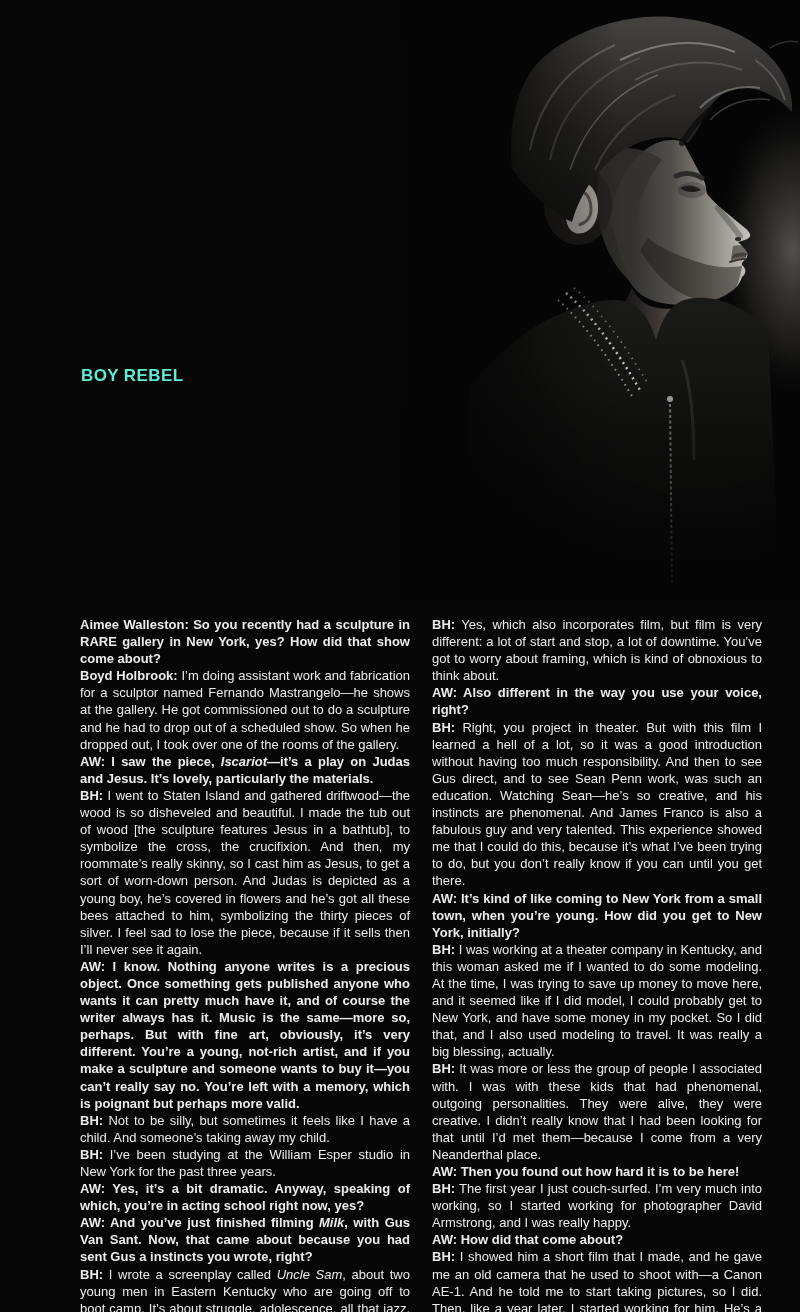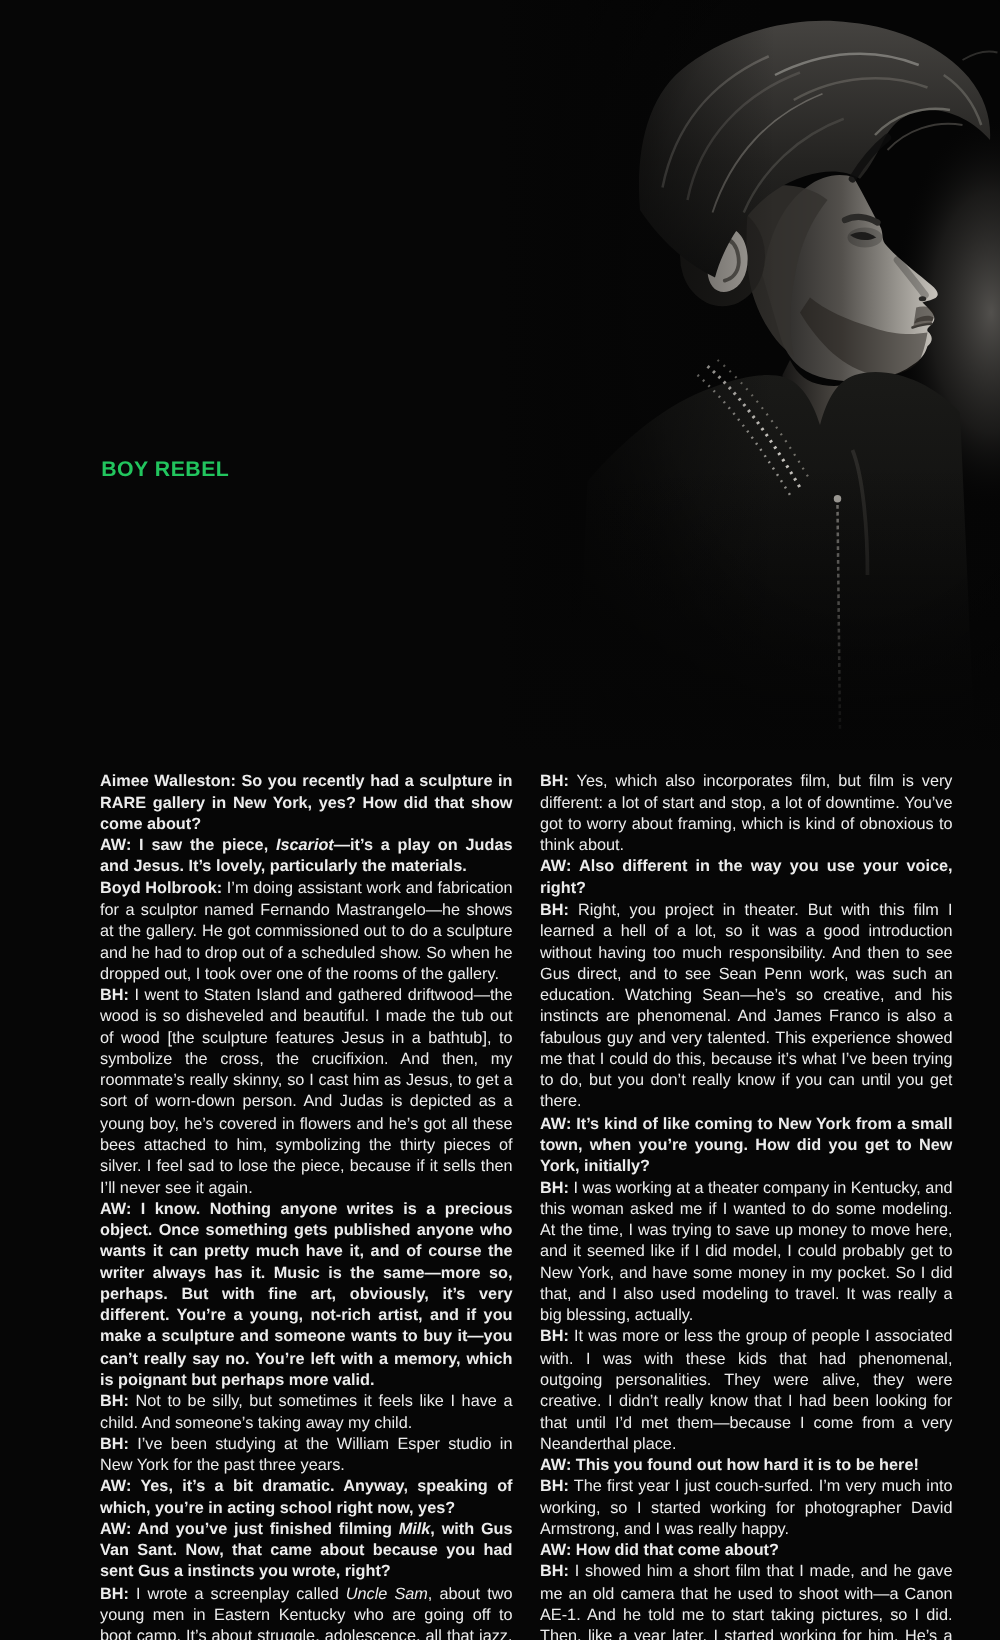--- a/index.html
+++ b/index.html
@@ -139,42 +139,42 @@
           <path d="M270,404 L272,585" stroke="#8f8d88" stroke-width="2" stroke-dasharray="3 2.5" opacity="0.85" fill="none"></path>
         </g>
       </g>
 
       <rect x="0" y="0" width="400" height="600" fill="url(#vigGrad)"></rect>
       <rect x="0" y="0" width="400" height="600" fill="url(#leftFade)"></rect>
       <rect x="0" y="0" width="400" height="600" fill="url(#botFade)"></rect>
     </svg>
   </div>
 
-  <div class="headline" style="color: #22c55e;">BOY REBEL</div>
+  <div class="headline" style="color: #5eead4;">BOY REBEL</div>
 
   <div class="columns">
     <div class="col" id="col-left">
         <p class="para"><span class="seg-bold">Aimee Walleston: So you recently had a sculpture in RARE gallery in New York, yes? How did that show come about?</span></p>
+        <p class="para"><span class="seg-bold">Boyd Holbrook:</span><span class="seg-regular"> I’m doing assistant work and fabrication for a sculptor named Fernando Mastrangelo—he shows at the gallery. He got commissioned out to do a sculpture and he had to drop out of a scheduled show. So when he dropped out, I took over one of the rooms of the gallery.</span></p>
         <p class="para"><span class="seg-bold">AW: I saw the piece, </span><span class="seg-bold-italic">Iscariot</span><span class="seg-bold">—it’s a play on Judas and Jesus. It’s lovely, particularly the materials.</span></p>
-        <p class="para"><span class="seg-bold">Boyd Holbrook:</span><span class="seg-regular"> I’m doing assistant work and fabrication for a sculptor named Fernando Mastrangelo—he shows at the gallery. He got commissioned out to do a sculpture and he had to drop out of a scheduled show. So when he dropped out, I took over one of the rooms of the gallery.</span></p>
         <p class="para"><span class="seg-bold">BH:</span><span class="seg-regular"> I went to Staten Island and gathered driftwood—the wood is so disheveled and beautiful. I made the tub out of wood [the sculpture features Jesus in a bathtub], to symbolize the cross, the crucifixion. And then, my roommate’s really skinny, so I cast him as Jesus, to get a sort of worn-down person. And Judas is depicted as a young boy, he’s covered in flowers and he’s got all these bees attached to him, symbolizing the thirty pieces of silver. I feel sad to lose the piece, because if it sells then I’ll never see it again.</span></p>
         <p class="para"><span class="seg-bold">AW: I know. Nothing anyone writes is a precious object. Once something gets published anyone who wants it can pretty much have it, and of course the writer always has it. Music is the same—more so, perhaps. But with fine art, obviously, it’s very different. You’re a young, not-rich artist, and if you make a sculpture and someone wants to buy it—you can’t really say no. You’re left with a memory, which is poignant but perhaps more valid.</span></p>
         <p class="para"><span class="seg-bold">BH:</span><span class="seg-regular"> Not to be silly, but sometimes it feels like I have a child. And someone’s taking away my child.</span></p>
         <p class="para"><span class="seg-bold">BH:</span><span class="seg-regular"> I’ve been studying at the William Esper studio in New York for the past three years.</span></p>
         <p class="para"><span class="seg-bold">AW: Yes, it’s a bit dramatic. Anyway, speaking of which, you’re in acting school right now, yes?</span></p>
         <p class="para"><span class="seg-bold">AW: And you’ve just finished filming </span><span class="seg-bold-italic">Milk</span><span class="seg-bold">, with Gus Van Sant. Now, that came about because you had sent Gus a instincts you wrote, right?</span></p>
         <p class="para"><span class="seg-bold">BH:</span><span class="seg-regular"> I wrote a screenplay called </span><span class="seg-italic">Uncle Sam</span><span class="seg-regular">, about two young men in Eastern Kentucky who are going off to boot camp. It’s about struggle, adolescence, all that jazz. I gave the screenplay to Gus, and he asked me to audition for </span><span class="seg-italic">Milk</span><span class="seg-regular">. And I ended up getting a small part, but it was such a huge experience, learning-wise, and I think it was the perfect way to be introduced to that form of acting. It’s different from what I’ve trained to do.</span></p>
       </div>
     <div class="col" id="col-right">
         <p class="para"><span class="seg-bold">BH:</span><span class="seg-regular"> Yes, which also incorporates film, but film is very different: a lot of start and stop, a lot of downtime. You’ve got to worry about framing, which is kind of obnoxious to think about.</span></p>
         <p class="para"><span class="seg-bold">AW: Also different in the way you use your voice, right?</span></p>
         <p class="para"><span class="seg-bold">BH:</span><span class="seg-regular"> Right, you project in theater. But with this film I learned a hell of a lot, so it was a good introduction without having too much responsibility. And then to see Gus direct, and to see Sean Penn work, was such an education. Watching Sean—he’s so creative, and his instincts are phenomenal. And James Franco is also a fabulous guy and very talented. This experience showed me that I could do this, because it’s what I’ve been trying to do, but you don’t really know if you can until you get there.</span></p>
         <p class="para"><span class="seg-bold">AW: It’s kind of like coming to New York from a small town, when you’re young. How did you get to New York, initially?</span></p>
         <p class="para"><span class="seg-bold">BH:</span><span class="seg-regular"> I was working at a theater company in Kentucky, and this woman asked me if I wanted to do some modeling. At the time, I was trying to save up money to move here, and it seemed like if I did model, I could probably get to New York, and have some money in my pocket. So I did that, and I also used modeling to travel. It was really a big blessing, actually.</span></p>
         <p class="para"><span class="seg-bold">BH:</span><span class="seg-regular"> It was more or less the group of people I associated with. I was with these kids that had phenomenal, outgoing personalities. They were alive, they were creative. I didn’t really know that I had been looking for that until I’d met them—because I come from a very Neanderthal place.</span></p>
-        <p class="para"><span class="seg-bold">AW: This you found out how hard it is to be here!</span></p>
+        <p class="para"><span class="seg-bold">AW: Then you found out how hard it is to be here!</span></p>
         <p class="para"><span class="seg-bold">BH:</span><span class="seg-regular"> The first year I just couch-surfed. I’m very much into working, so I started working for photographer David Armstrong, and I was really happy.</span></p>
         <p class="para"><span class="seg-bold">AW: How did that come about?</span></p>
         <p class="para"><span class="seg-bold">BH:</span><span class="seg-regular"> I showed him a short film that I made, and he gave me an old camera that he used to shoot with—a Canon AE-1. And he told me to start taking pictures, so I did. Then, like a year later, I started working for him. He’s a really good friend.</span></p>
       </div>
   </div>
 
 </div>
 
 </body></html>

